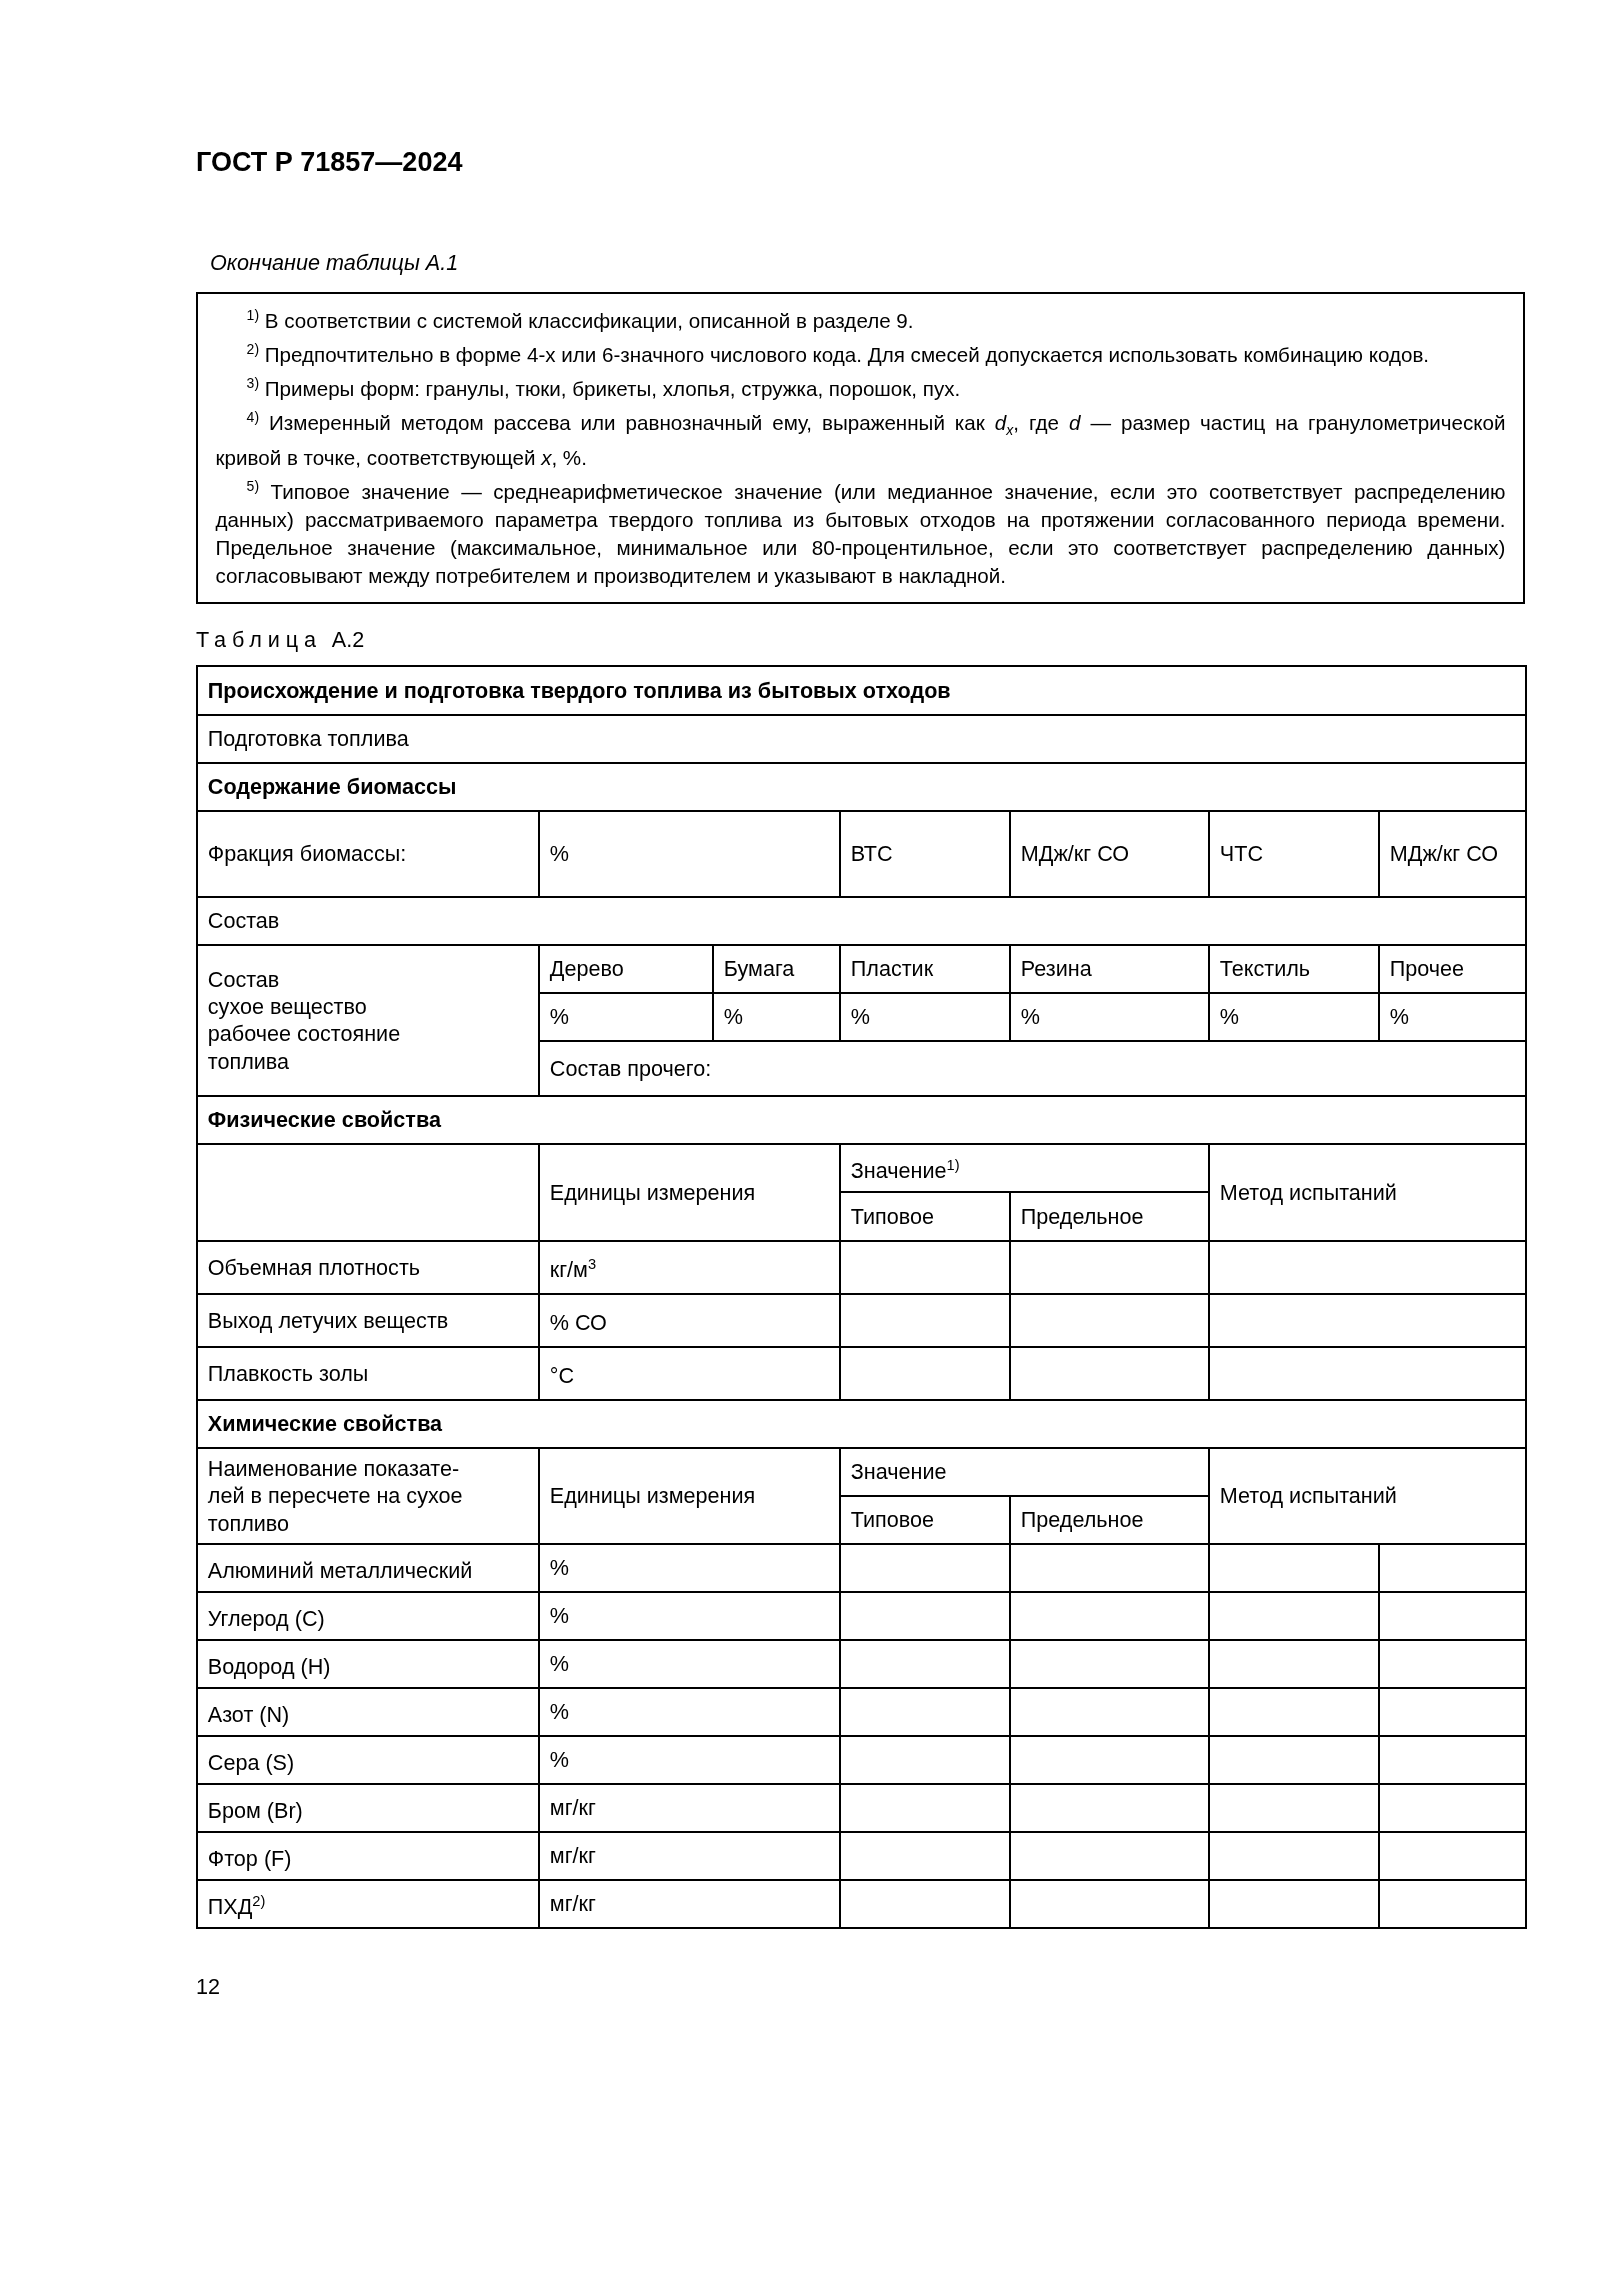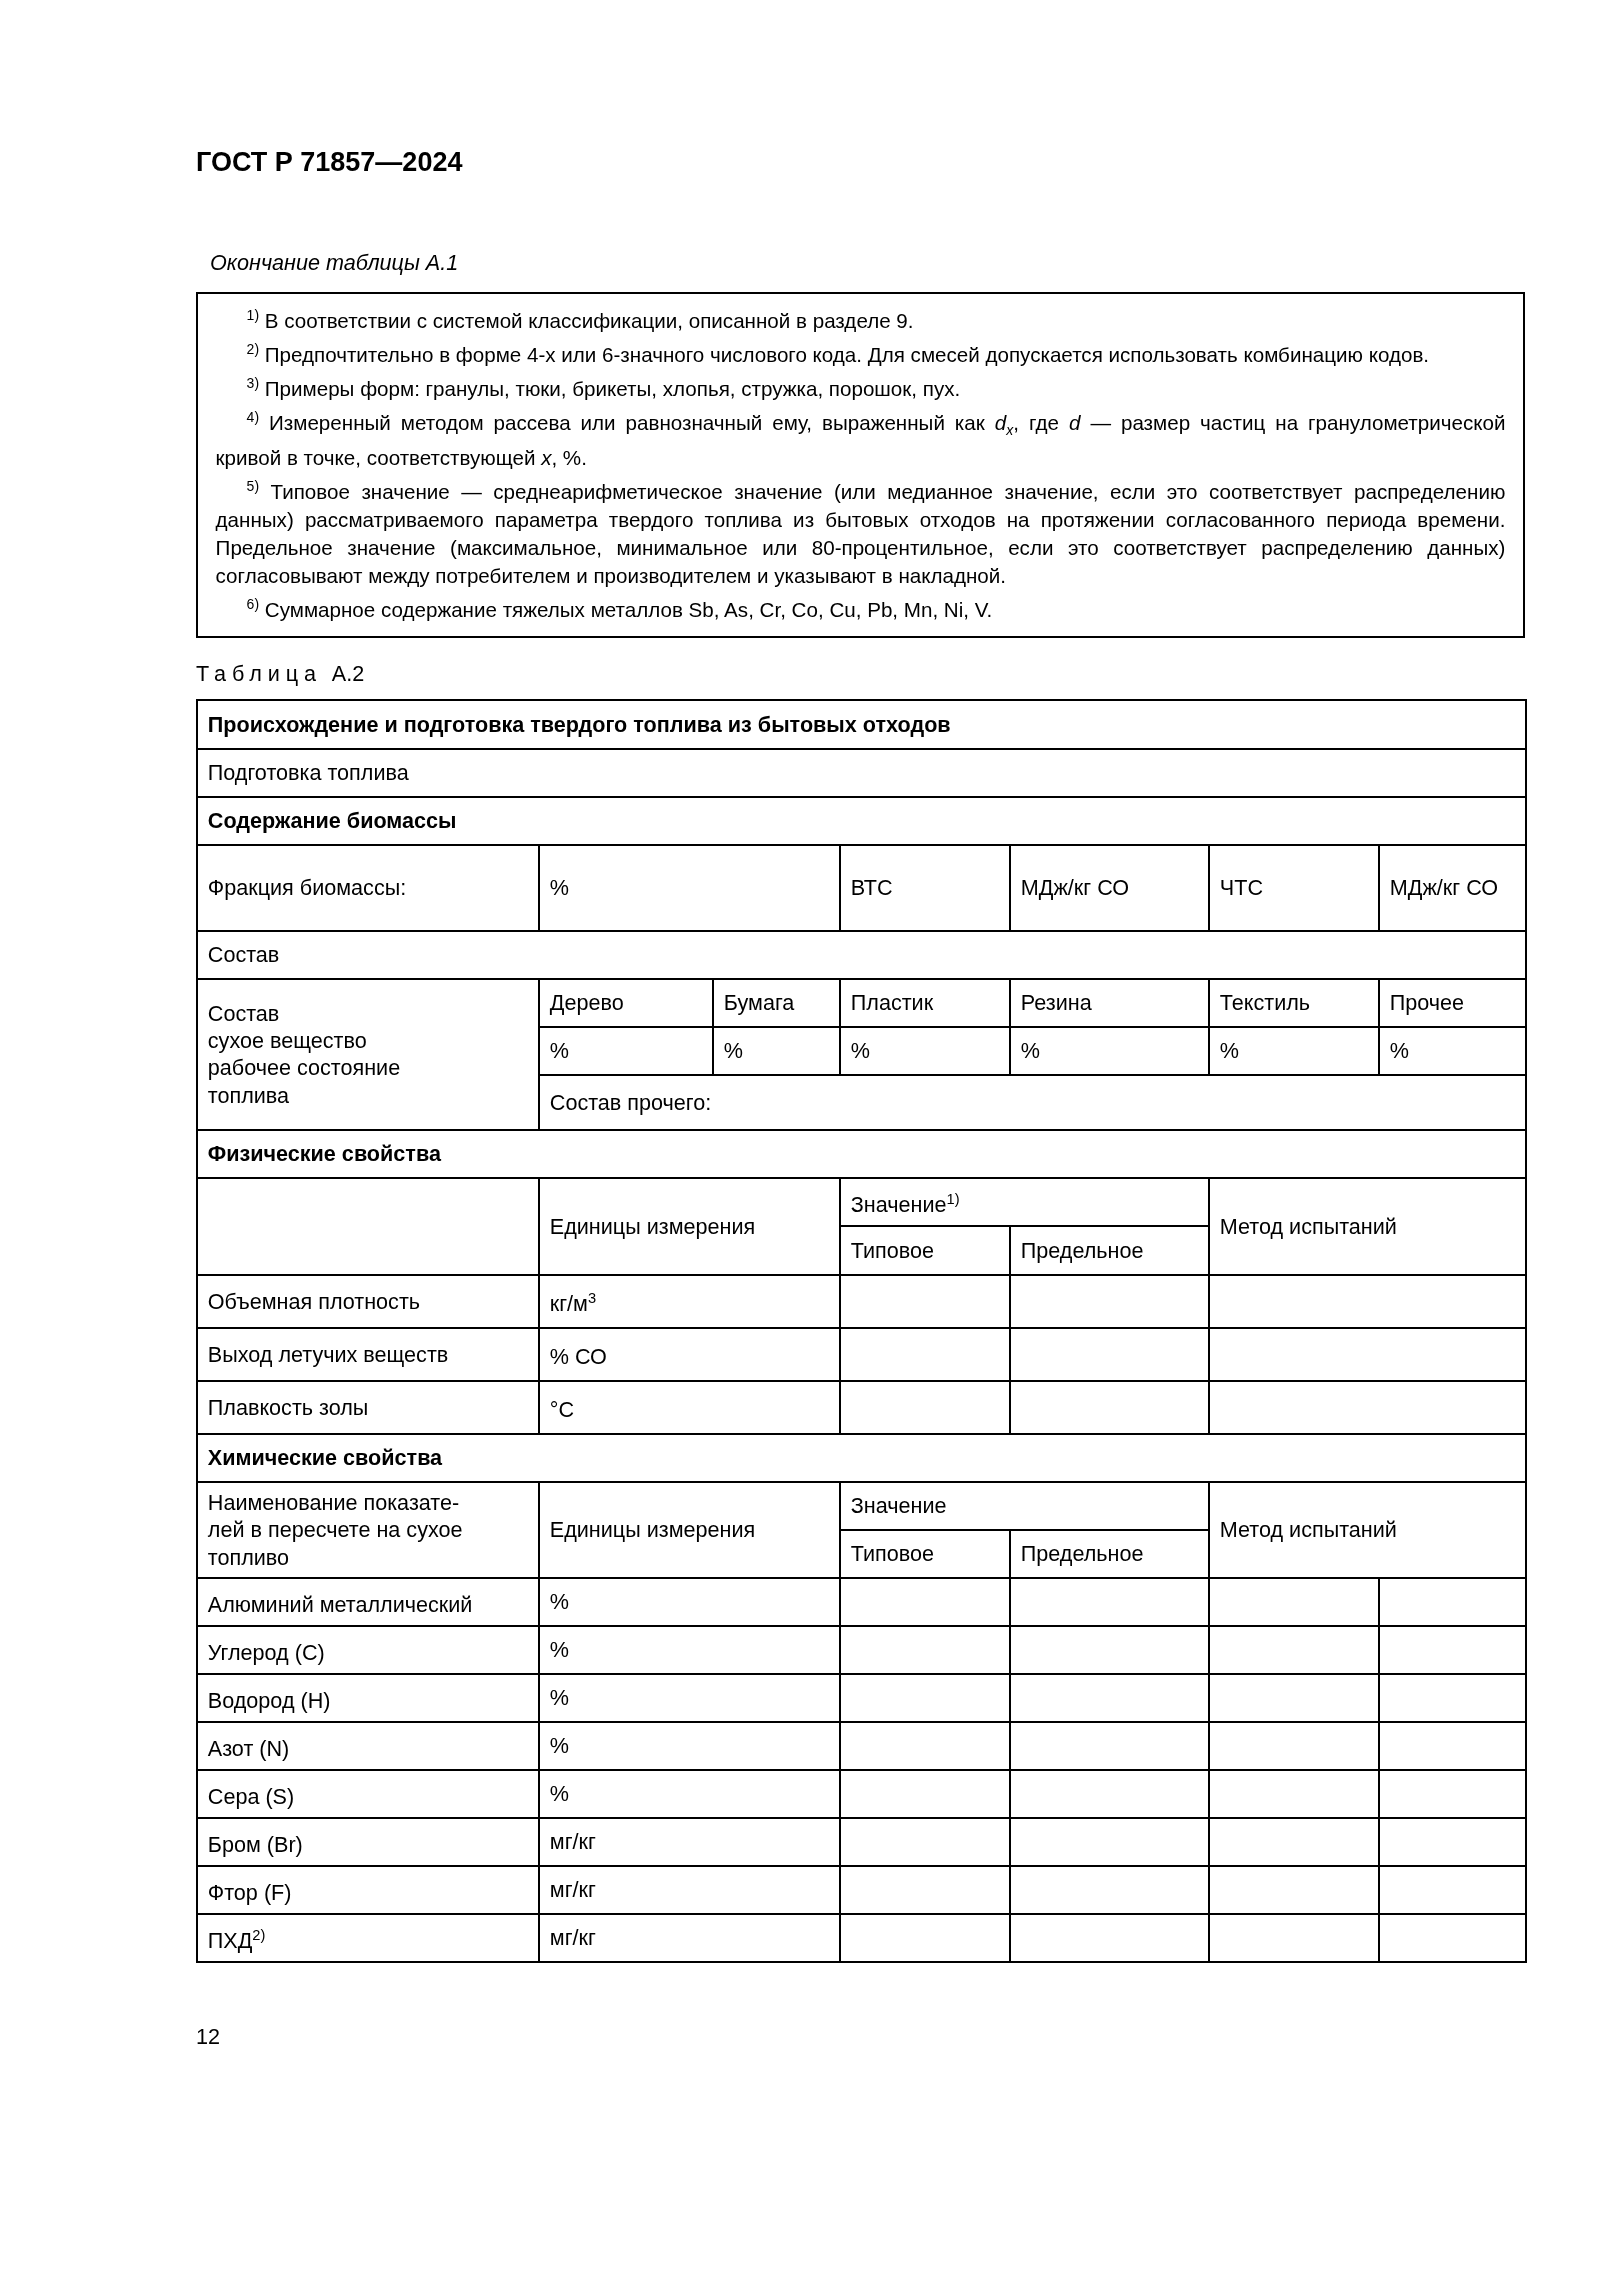--- a/index.html
+++ b/index.html
@@ -36,21 +36,21 @@
   .t2 sup { font-size:0.68em; }
   .c { text-align:left; }
   .l { text-align:left; }
   .b { font-weight:bold; }
   .top { vertical-align:top; padding-top:7.8px; }
   .pre { white-space:pre-line; }
 
   .r49 { height:48px; } .r50 { height:49px; } .r54 { height:53px; }
   .r56 { height:55px; } .r88 { height:86px; }
 
-  .pagenum { margin-top:61px; font-size:21.6px; }
+  .pagenum { margin-top:45px; font-size:21.6px; }
 </style>
 </head>
 <body>
 
 <div class="page">
 
   <div class="doc-header">ГОСТ Р 71857—2024</div>
 
   <div class="table-end-caption">Окончание таблицы А.1</div>
 
@@ -67,24 +67,20 @@
       <sup>3)</sup>
       <span>Примеры форм: гранулы, тюки, брикеты, хлопья, стружка, порошок, пух.</span>
     </p>
     <p class="fn">
       <sup>4)</sup>
       <span>Измеренный методом рассева или равнозначный ему, выраженный как </span><i>d</i><sub>x</sub><span>, где </span><i>d</i><span> — размер частиц на гранулометрической кривой в точке, соответствующей </span><i>x</i><span>, %.</span>
     </p>
     <p class="fn">
       <sup>5)</sup>
       <span>Типовое значение — среднеарифметическое значение (или медианное значение, если это соответствует распределению данных) рассматриваемого параметра твердого топлива из бытовых отходов на протяжении согласованного периода времени. Предельное значение (максимальное, минимальное или 80-процентильное, если это соответствует распределению данных) согласовывают между потребителем и производителем и указывают в накладной.</span>
-    </p>
-    <p class="fn">
-      <sup>6)</sup>
-      <span>Суммарное содержание тяжелых металлов Sb, As, Cr, Co, Cu, Pb, Mn, Ni, V.</span>
     </p>
   </div>
 
   <div class="table-caption">
     <span class="caption-word">Таблица</span><span>А.2</span>
   </div>
 
   <table class="t2">
     <colgroup>
       <col style="width:342px">

